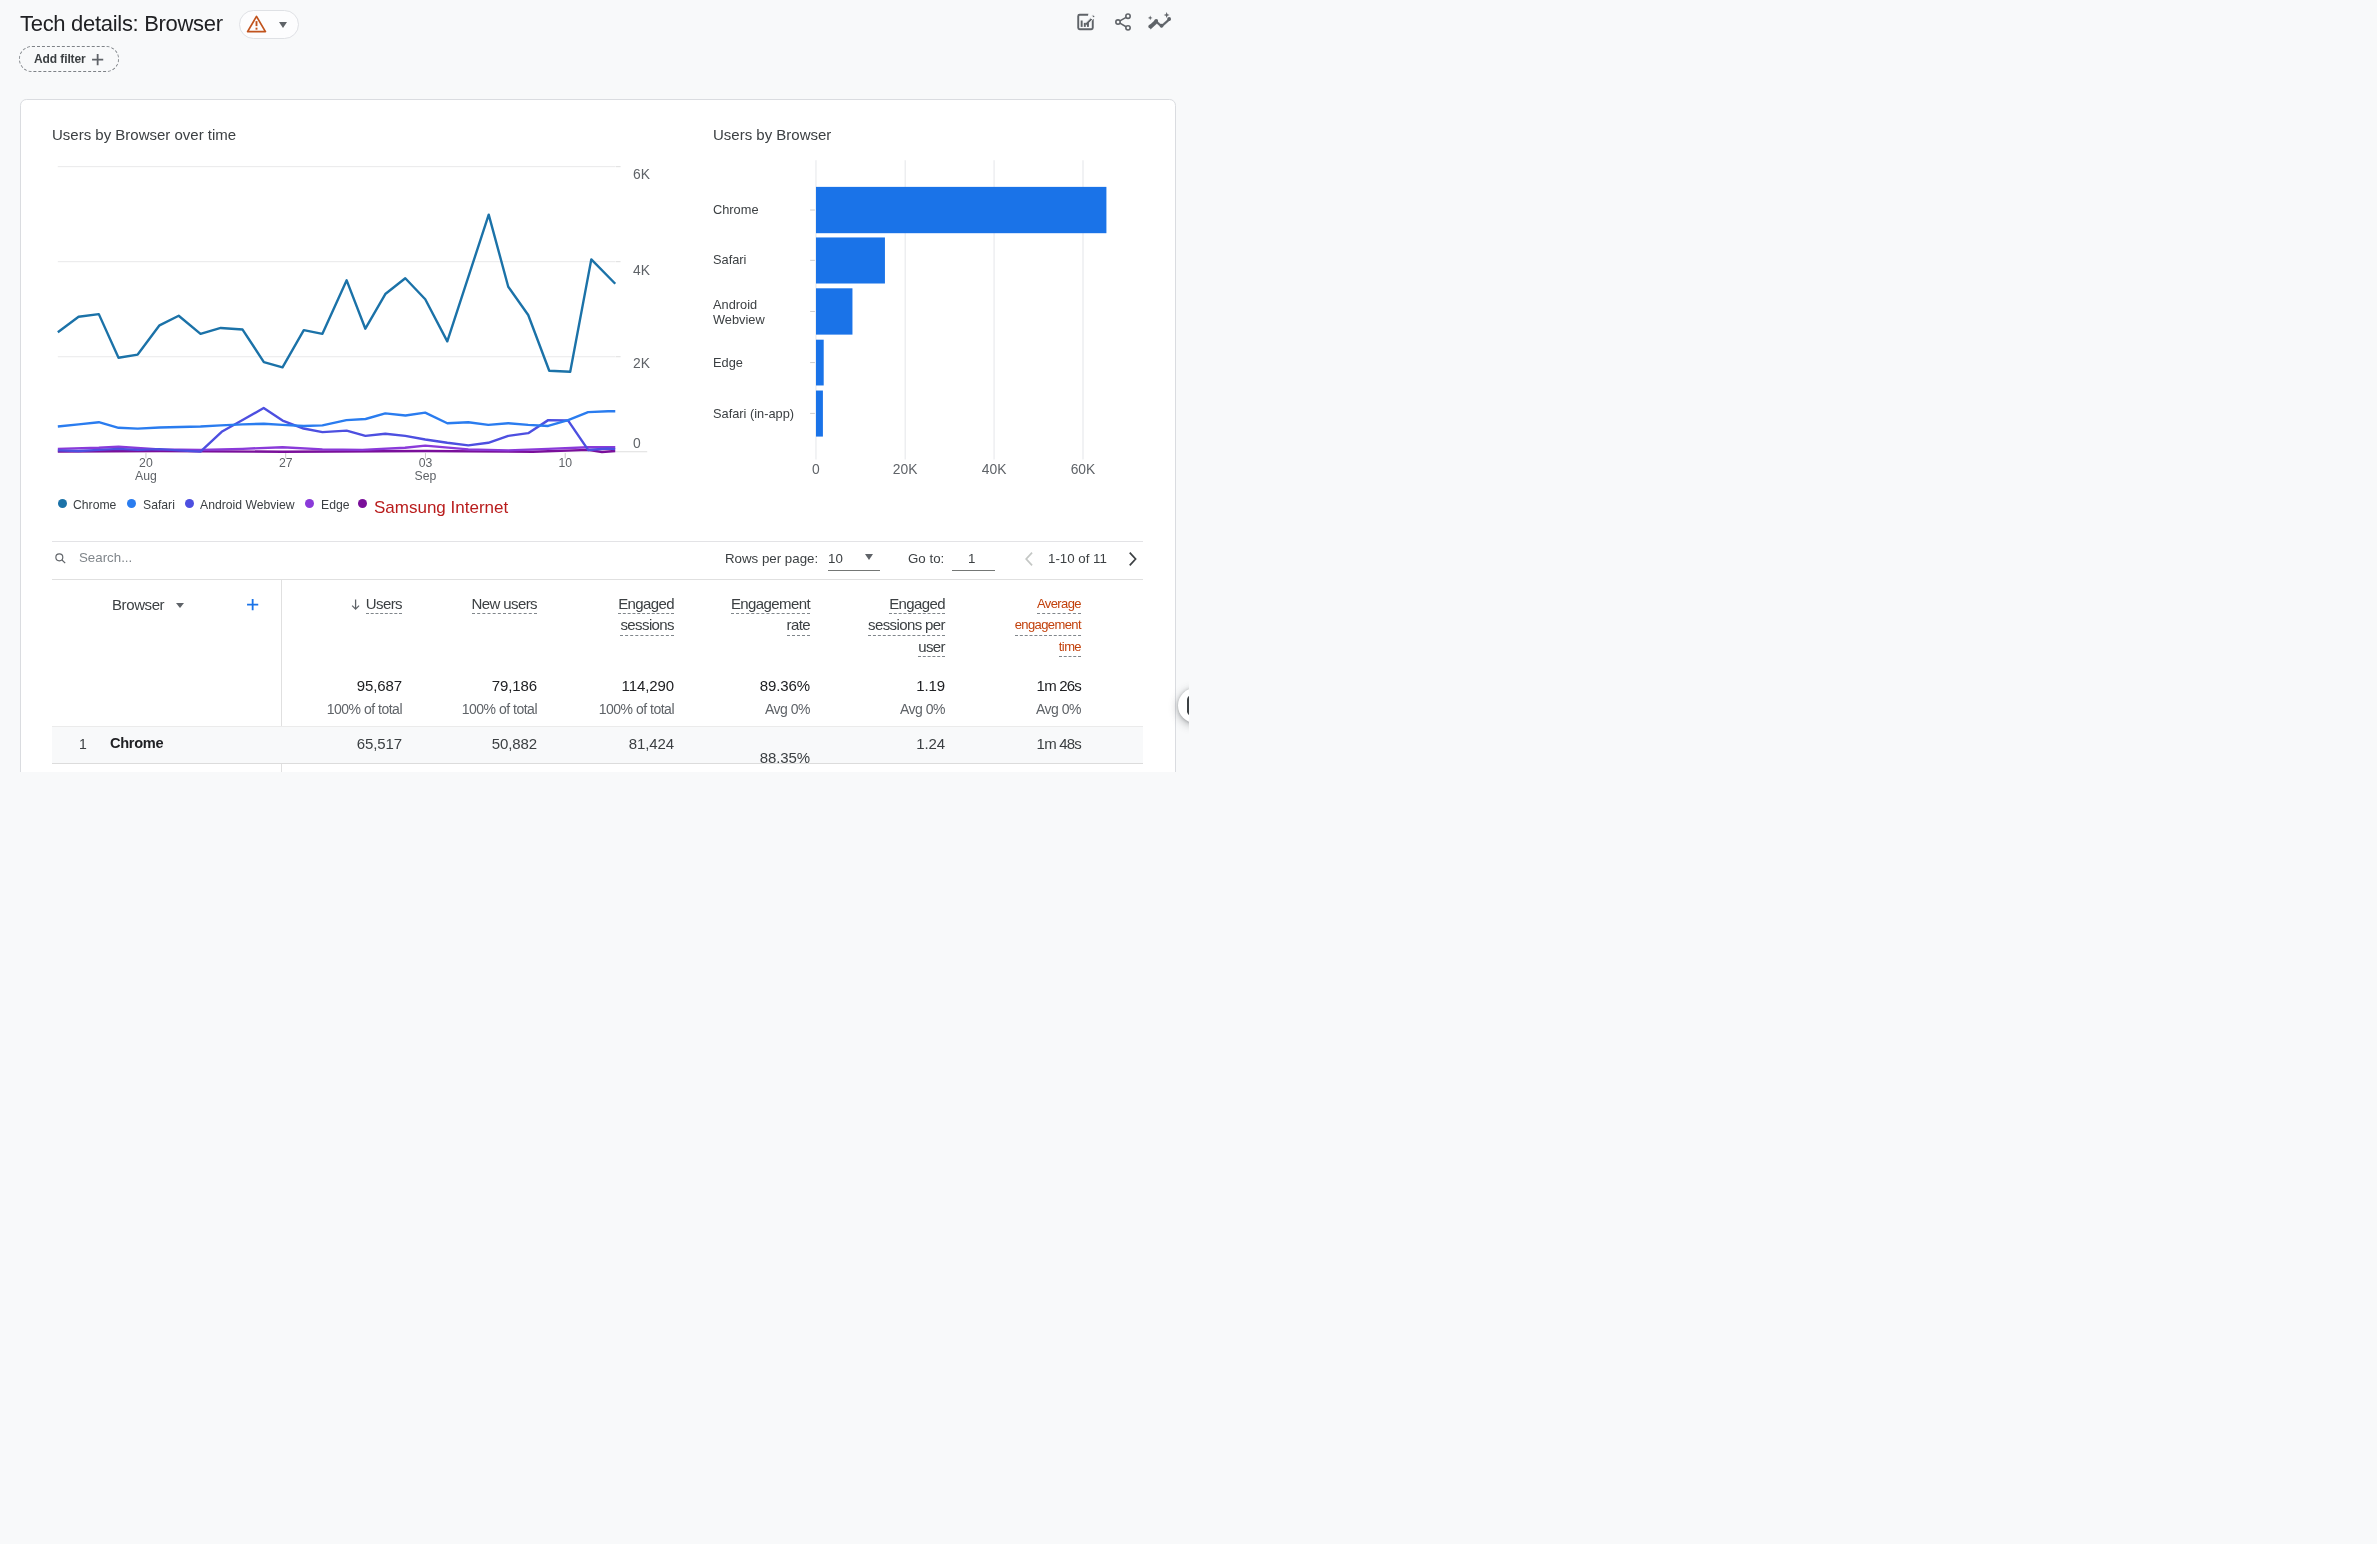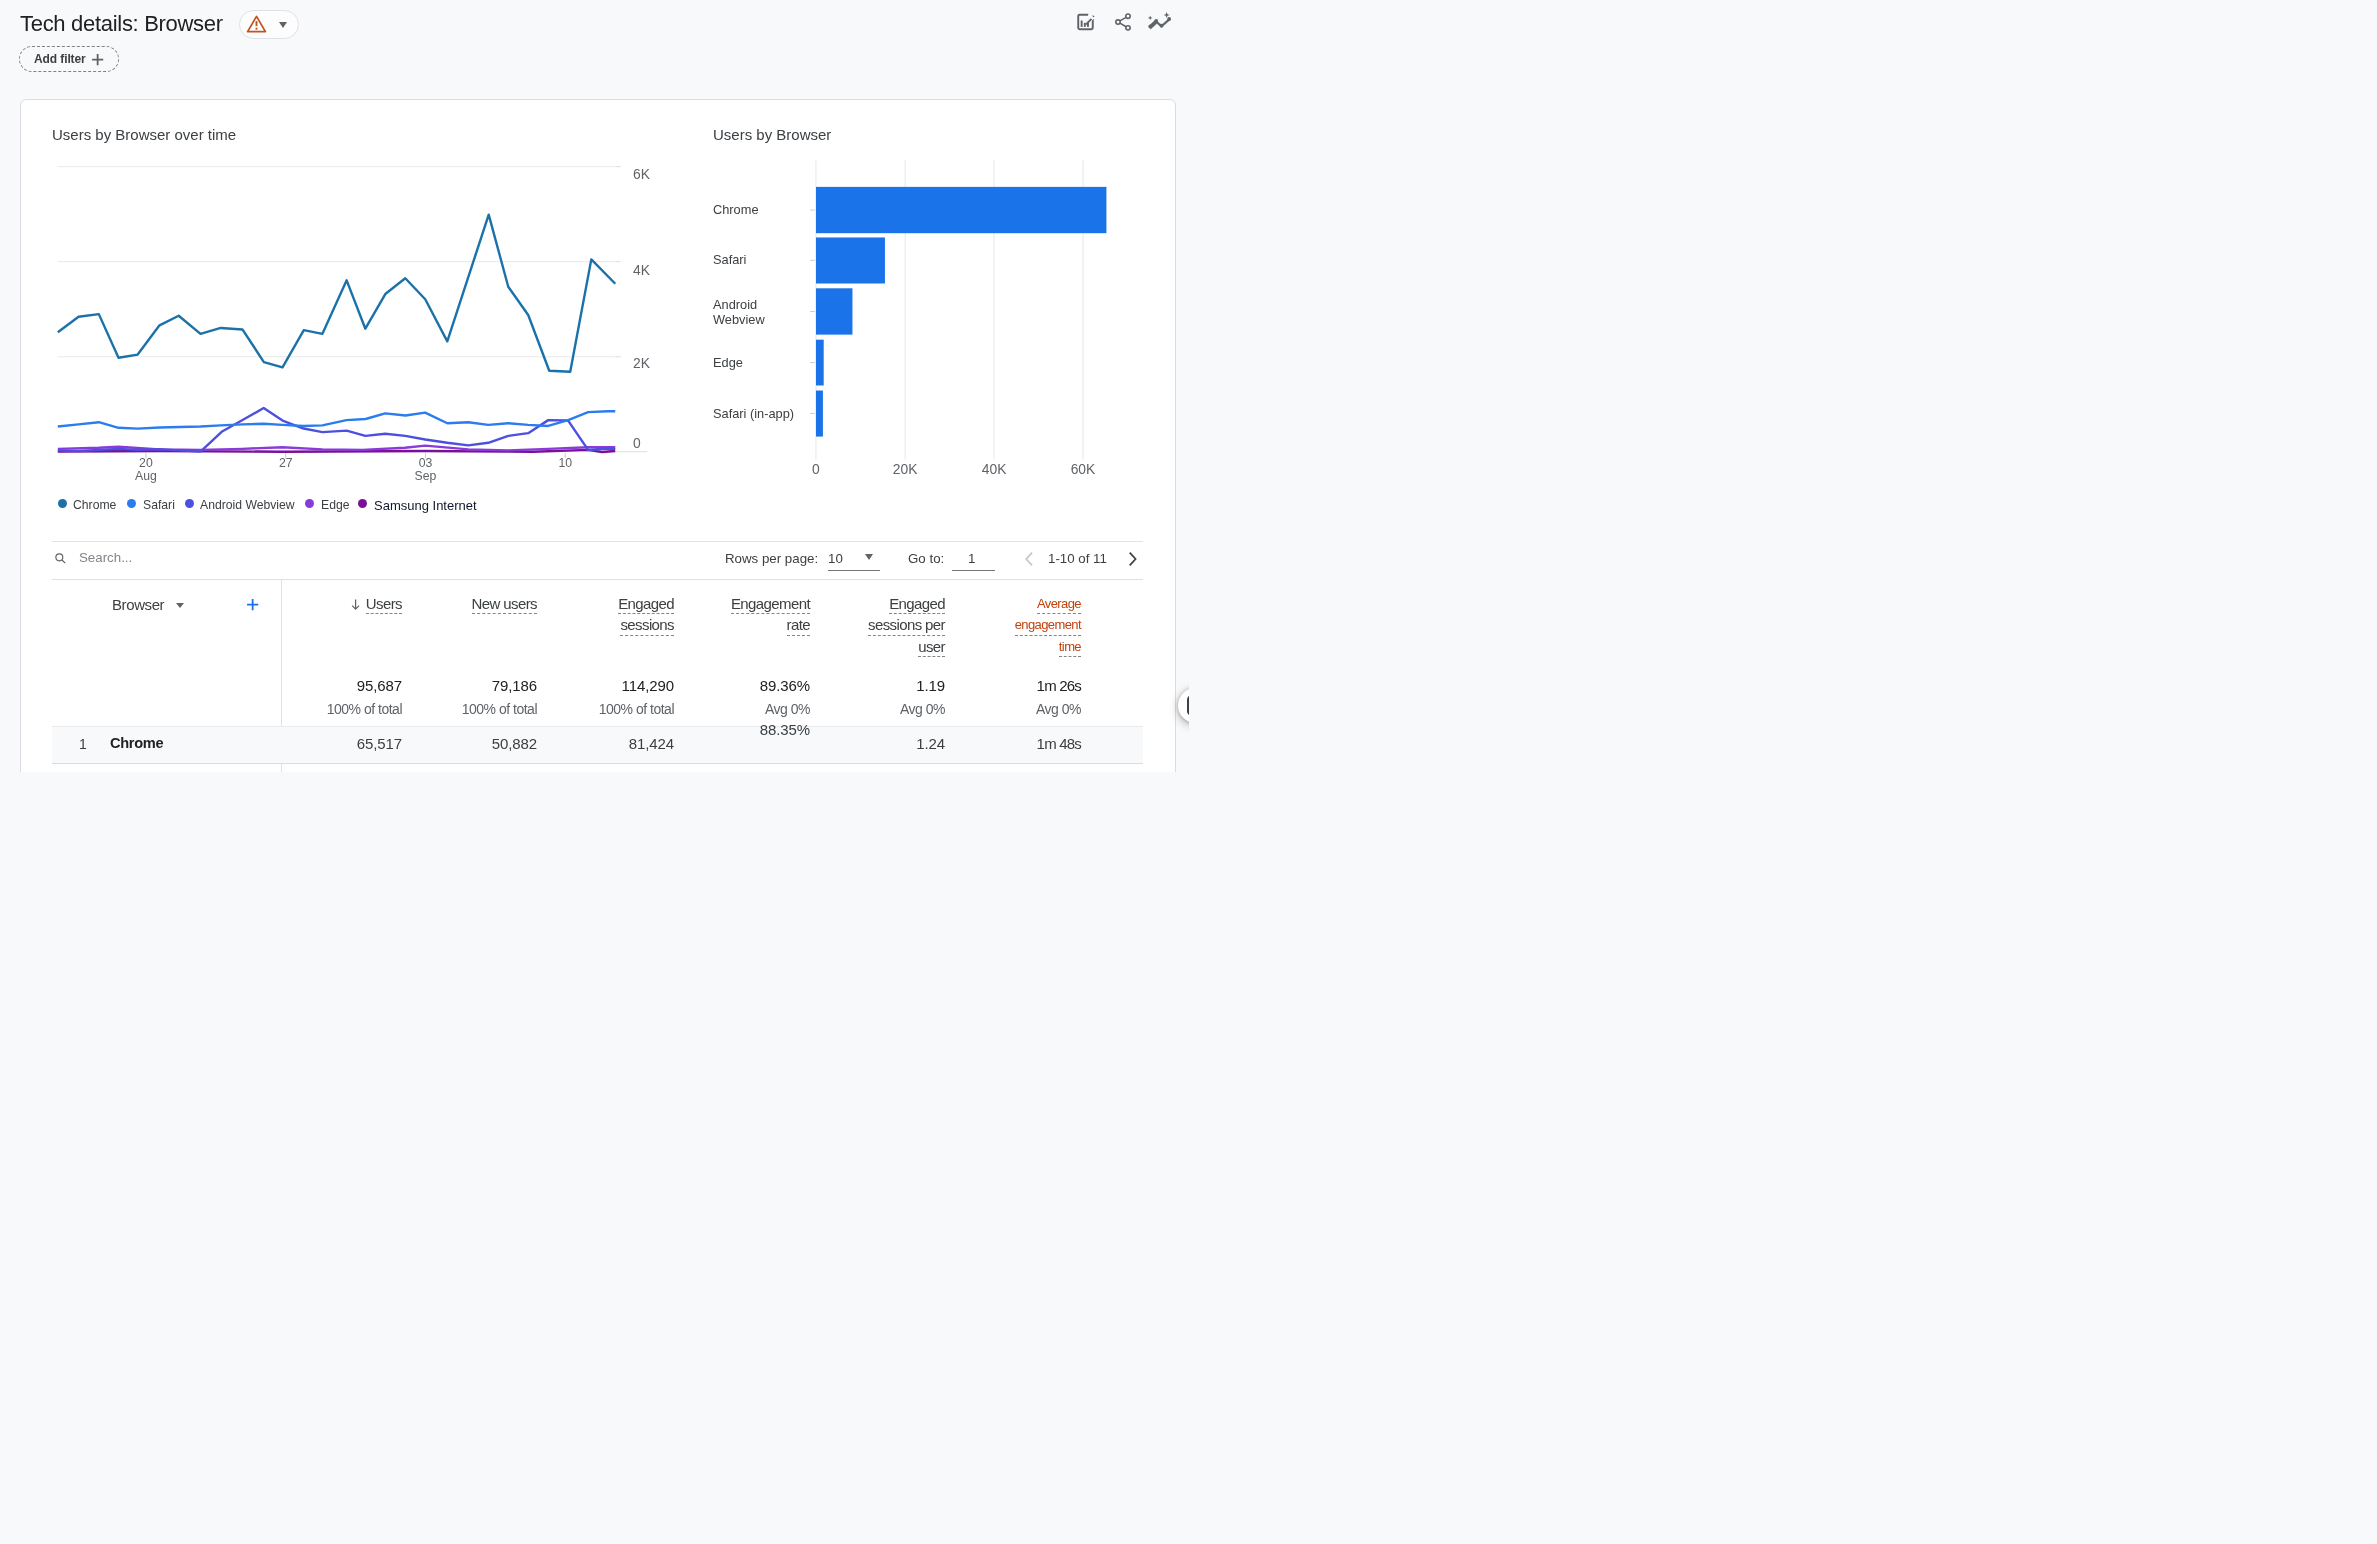--- a/index.html
+++ b/index.html
@@ -108,21 +108,21 @@
 
 <span style="position:absolute;left:58px;top:499px;width:9px;height:9px;border-radius:50%;background:#1B72A8"></span>
 <span style="position:absolute;left:73px;top:498px;font-size:12.2px;color:#3c4043">Chrome</span>
 <span style="position:absolute;left:127px;top:499px;width:9px;height:9px;border-radius:50%;background:#2A7CEF"></span>
 <span style="position:absolute;left:143px;top:498px;font-size:12.2px;color:#3c4043">Safari</span>
 <span style="position:absolute;left:185px;top:499px;width:9px;height:9px;border-radius:50%;background:#4D4FE0"></span>
 <span style="position:absolute;left:200px;top:498px;font-size:12.2px;color:#3c4043">Android Webview</span>
 <span style="position:absolute;left:305px;top:499px;width:9px;height:9px;border-radius:50%;background:#8A3AD9"></span>
 <span style="position:absolute;left:321px;top:498px;font-size:12.2px;color:#3c4043">Edge</span>
 <span style="position:absolute;left:358px;top:499px;width:9px;height:9px;border-radius:50%;background:#7A0F9A"></span>
-<span style="position:absolute;left:374px;top:498px;font-size:13px;color:#0f172a">Samsung Internet</span>
+<span style="position:absolute;left:374px;top:498px;font-size:17px;color:#b91c1c">Samsung Internet</span>
 
 <div style="position:absolute;left:713px;top:210px;transform:translateY(-50%);font-size:12.8px;line-height:15.4px;color:#3c4043">Chrome</div>
 <div style="position:absolute;left:713px;top:260px;transform:translateY(-50%);font-size:12.8px;line-height:15.4px;color:#3c4043">Safari</div>
 <div style="position:absolute;left:713px;top:312px;transform:translateY(-50%);font-size:12.8px;line-height:15.4px;color:#3c4043">Android<br>Webview</div>
 <div style="position:absolute;left:713px;top:363px;transform:translateY(-50%);font-size:12.8px;line-height:15.4px;color:#3c4043">Edge</div>
 <div style="position:absolute;left:713px;top:414px;transform:translateY(-50%);font-size:12.8px;line-height:15.4px;color:#3c4043">Safari (in-app)</div>
 
 <div class="abs" style="left:52px;top:541px;width:1091px;height:0.8px;background:#e3e3e6"></div>
 
 <svg class="abs" style="left:54px;top:552px" width="12.8" height="12.8" viewBox="0 0 24 24" fill="none" stroke="#5f6368" stroke-width="2.2">
@@ -194,19 +194,19 @@
 <div class="tsub" style="right:379px;top:701px">Avg 0%</div>
 <div class="tsub" style="right:244px;top:701px">Avg 0%</div>
 <div class="tsub" style="right:108px;top:701px">Avg 0%</div>
 
 <div class="abs" style="left:52px;top:726px;width:1091px;height:38px;background:#f8f9fa;border-top:0.5px solid #ebebeb;border-bottom:0.8px solid #dcdcdc"></div>
 <div class="abs" style="left:79px;top:736px;font-size:14px;color:#3c4043">1</div>
 <div class="abs" style="left:110px;top:735px;font-size:14.6px;letter-spacing:-0.3px;font-weight:700;color:#202124">Chrome</div>
 <div class="rnum" style="right:787px;top:735px">65,517</div>
 <div class="rnum" style="right:652px;top:735px">50,882</div>
 <div class="rnum" style="right:515px;top:735px">81,424</div>
-<div class="rnum" style="right:379px;top:721px">88.35%</div>
+<div class="rnum" style="right:379px;top:749px">88.35%</div>
 <div class="rnum" style="right:244px;top:735px">1.24</div>
 <div class="rnum" style="right:108px;top:735px"><span style="letter-spacing:-0.8px">1m 48s</span></div>
 
 <div class="abs" style="left:1178px;top:688px;width:43px;height:35px;border-radius:17.6px;background:#fff;box-shadow:0 2.1px 9.6px rgba(60,64,67,0.4), 0 0.5px 3.2px rgba(60,64,67,0.3)"></div>
 <div class="abs" style="left:1187px;top:695px;width:21px;height:21px;border-radius:4.8px;background:#3c4043"></div>
 
 
 </body></html>

